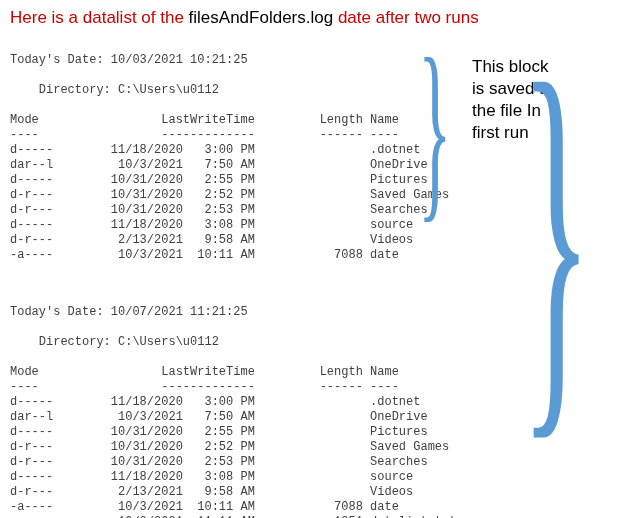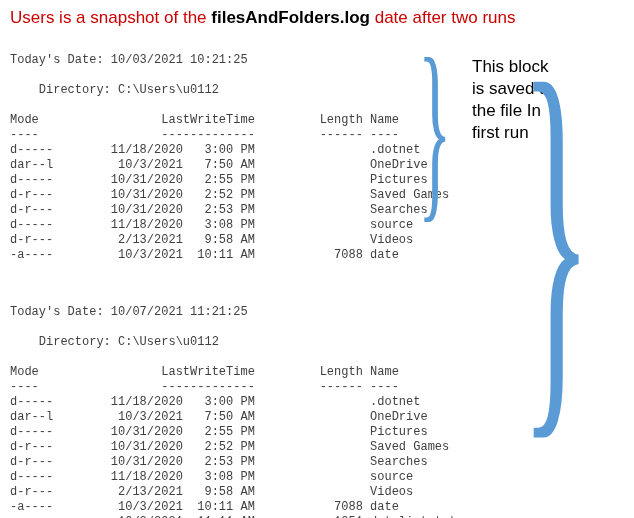--- a/index.html
+++ b/index.html
@@ -7,21 +7,21 @@
     padding: 8px 10px;
     width: 634px;
     box-sizing: border-box;
     font-family: "Segoe UI", Arial, sans-serif;
     font-size: 15px;
     color: #000;
     background: #fff;
   }
   .heading { margin: 0 0 10px 0; font-size: 17px; }
   .red { color: #cc0000; }
-  .black { color: #000; font-weight: bold; }
+  .black { color: #000; }
   .stage { position: relative; }
   .mono {
     font-family: "Courier New", monospace;
     font-size: 12px;
     line-height: 15px;
     white-space: pre;
     color: #404040;
     display: block;
   }
   .brace {
@@ -42,21 +42,21 @@
     font-size: 17px;
     line-height: 22px;
     color: #000;
     margin-left: 17px;
   }
 </style>
 </head>
 <body>
 
 <p class="heading">
-  <span class="red">Users is a snapshot of the </span><span class="black">filesAndFolders.log</span><span class="red"> date after two runs</span>
+  <span class="red">Here is a datalist of the </span><span class="black">filesAndFolders.log</span><span class="red"> date after two runs</span>
 </p>
 
 <div class="stage">
 
   <div class="mono">
 <span>Today's Date: 10/03/2021 10:21:25</span>
 
 <span>    Directory: C:\Users\u0112</span>
 
 <span>Mode                 LastWriteTime         Length Name</span>

